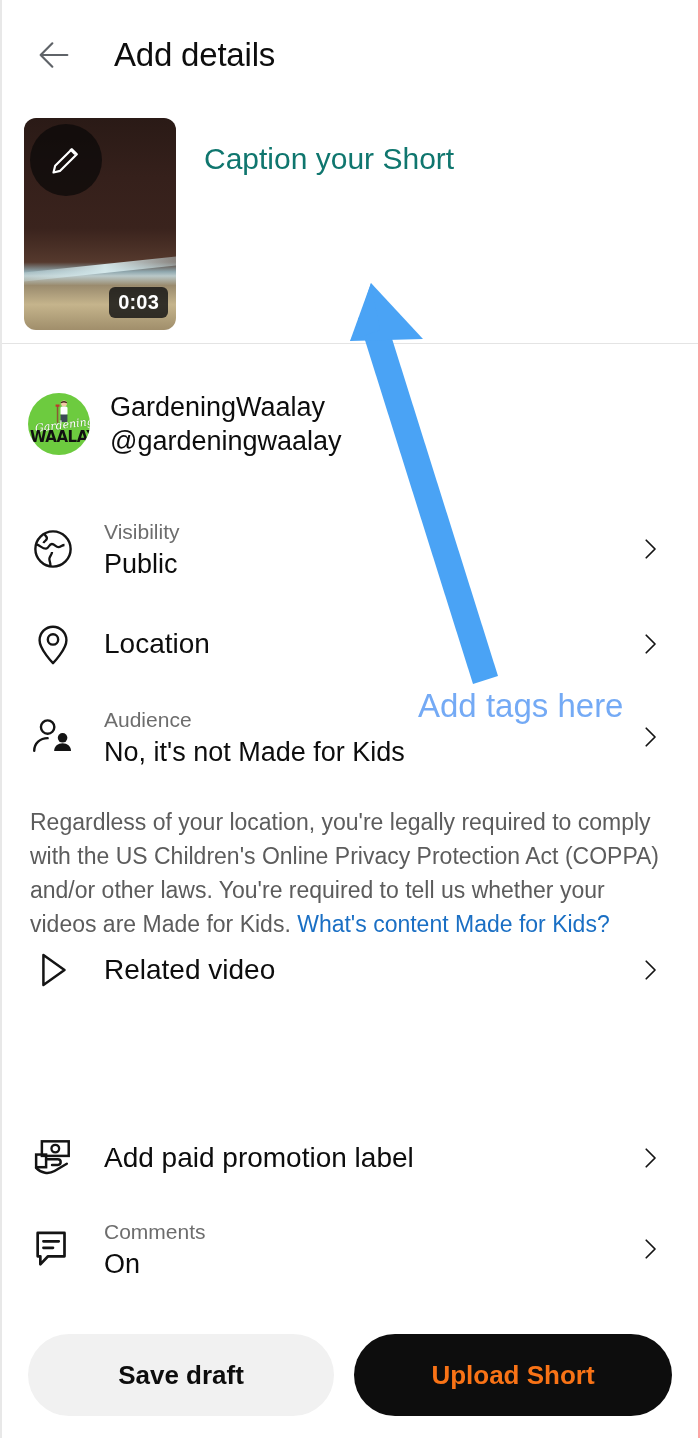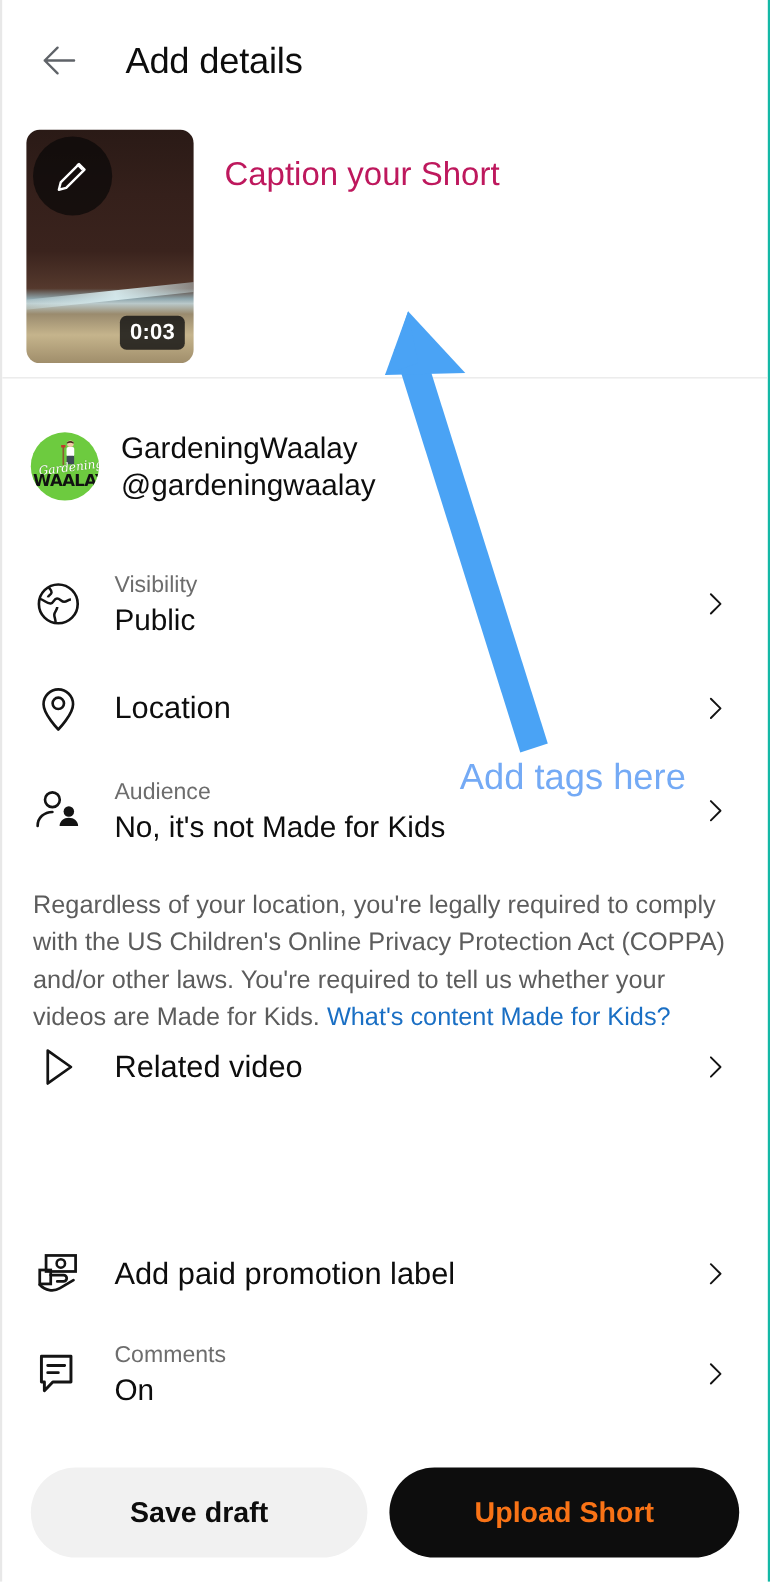--- a/index.html
+++ b/index.html
@@ -11,21 +11,21 @@
     font-family: "Liberation Sans", sans-serif;
     -webkit-font-smoothing: antialiased;
   }
 
   #app {
     position: relative;
     width: 700px;
     height: 1438px;
     background: #ffffff;
     border-left: 2px solid #e8e8e8;
-    border-right: 2px solid #14b8a6;
+    border-right: 2px solid #fca5a5;
     overflow: hidden;
   }
 
   
   .header {
     position: absolute;
     top: 0; left: 0;
     width: 100%;
     height: 110px;
     display: flex;
@@ -99,21 +99,21 @@
     font-weight: 700;
     padding: 4px 9px;
     border-radius: 6px;
     letter-spacing: 0.2px;
     z-index: 2;
   }
   .caption-placeholder {
     margin-left: 28px;
     margin-top: 24px;
     font-size: 30px;
-    color: #be185d;
+    color: #0f766e;
     font-weight: 400;
     cursor: text;
   }
 
   .divider {
     position: absolute;
     left: 0; width: 100%;
     height: 1px;
     background: #e4e4e4;
   }

